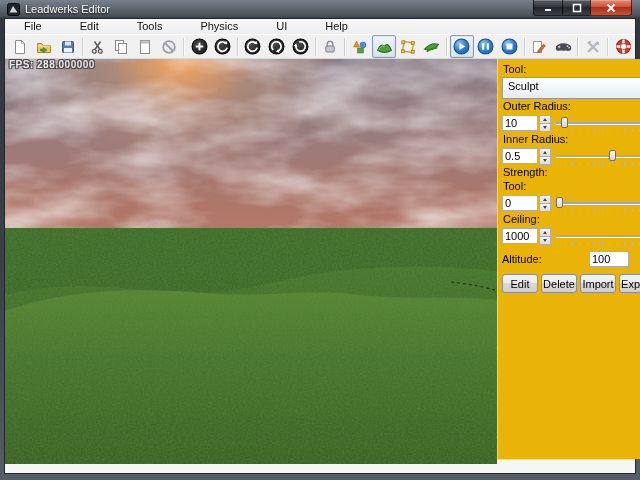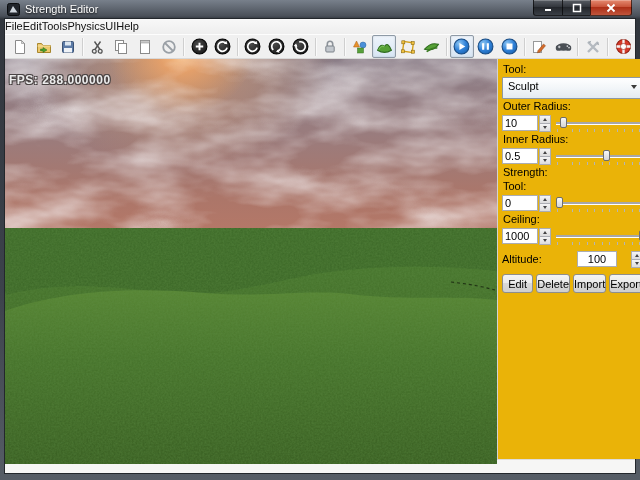--- a/index.html
+++ b/index.html
@@ -19,31 +19,31 @@
     background:linear-gradient(180deg,#585d64,#33373d 45%,#23262b 50%,#3a3f46);
     display:flex;align-items:center;justify-content:center;box-shadow:inset 0 1px rgba(255,255,255,.25);}
   .winbtn.min{width:28px;border-radius:0 0 0 3px;}
   .winbtn.max{width:27px;border-left:none;border-right:none;}
   .winbtn.close{width:40px;border-radius:0 0 3px 0;
     background:linear-gradient(180deg,#e58a70,#c9543a 45%,#ad2f17 50%,#c0553c);}
   
   .client{position:absolute;left:4px;right:4px;top:18px;bottom:6px;background:#f0f0f0;
     border:1px solid #23272c;box-sizing:border-box;display:flex;flex-direction:column;}
   .menubar{height:15px;background:linear-gradient(#f8f8f8,#eeeeee);display:flex;align-items:center;flex:0 0 auto;}
-  .menuitem{padding:0 0;line-height:15px;color:#111;cursor:default;}
+  .menuitem{padding:0 19px;line-height:15px;color:#111;cursor:default;}
   .toolbar{height:23px;background:#f0f0f0;border-top:1px solid #fdfdfd;border-bottom:1px solid #d9d9d9;
     display:flex;align-items:center;padding-left:3px;flex:0 0 auto;}
   .tbtn{width:22px;height:21px;display:flex;align-items:center;justify-content:center;border:1px solid transparent;border-radius:2px;}
   .tbtn.sel{border:1px solid #8e9aa6;background:linear-gradient(#eef4fb,#d8e6f4);box-shadow:inset 0 0 2px rgba(0,0,0,.15);}
   .tsep{width:1px;height:18px;background:#cfcfcf;border-right:1px solid #fafafa;margin:0 2px;}
   .main{flex:1 1 auto;display:flex;min-height:0;}
   
   .viewport{width:492px;position:relative;background:#000;flex:0 0 auto;}
   .viewport svg.scene{display:block;}
-  .fps{position:absolute;top:14px;left:4px;color:#ececec;font-size:12px;font-weight:bold;letter-spacing:.5px;
+  .fps{position:absolute;top:0;left:4px;color:#ececec;font-size:10px;font-weight:bold;letter-spacing:.5px;
     text-shadow:1px 1px 0 #4a4444,-1px 1px 0 #4a4444,1px -1px 0 #4a4444,-1px -1px 0 #4a4444;}
   
   .panel{flex:1 1 auto;background:#eab308;border-left:1px solid #d2d2d2;box-sizing:border-box;
     padding:3px 4px;color:#000;}
   .plabel{margin:1px 0 2px 1px;}
   .combo{position:relative;height:22px;border:1px solid #8e99a3;border-radius:1px;
     background:linear-gradient(#ffffff,#f1f5f8 55%,#e4ebf1);line-height:17px;padding-left:5px;box-sizing:border-box;}
   .combo .arrow{position:absolute;right:5px;top:7px;width:0;height:0;
     border-left:3.5px solid transparent;border-right:3.5px solid transparent;border-top:4px solid #3a3a3a;}
   .frow{display:flex;align-items:center;height:18px;margin-bottom:1px;}
@@ -57,21 +57,21 @@
   .spinbtn.up i{border-bottom:3px solid #444;}
   .spinbtn.dn i{border-top:3px solid #444;}
   .slider{position:relative;flex:1;height:17px;margin-left:4px;}
   .track{position:absolute;left:1px;right:1px;top:7px;height:2px;background:#a7a7a7;border-bottom:1px solid #fff;}
   .ticks{position:absolute;left:2px;right:2px;bottom:0;height:3px;
     background:repeating-linear-gradient(90deg,#b5b5b5 0 1px,transparent 1px 7.5px);}
   .thumb{position:absolute;top:2px;width:7px;height:11px;background:linear-gradient(#f8f8f8,#d5d5d5);
     border:1px solid #6e6e6e;border-radius:2px;box-sizing:border-box;}
   .altrow{display:flex;align-items:center;height:18px;margin-top:5px;gap:13px;}
   .altrow .alabel{width:50px;}
-  .altrow .fval{width:34px;margin-left:12px;text-align:center;}
+  .altrow .fval{width:34px;margin-left:24px;}
   .btnrow{display:flex;gap:3px;margin-top:6px;}
   .pbtn{flex:1;height:19px;font:11px "Liberation Sans",sans-serif;color:#000;
     background:linear-gradient(#f4f4f4,#ebebeb 45%,#d9d9d9 50%,#cfcfcf);
     border:1px solid #8e8e8e;border-radius:3px;padding:0;}
   .statusbar{height:13px;background:#f6f6f5;border-top:1px solid #dddddd;flex:0 0 auto;}
   .hiddendefs{position:absolute;width:0;height:0;}
 </style>
 </head>
 <body>
 
@@ -89,21 +89,21 @@
   </defs>
 </svg>
 
 <div class="window">
 
   <div class="titlebar">
     <svg width="13" height="13" viewBox="0 0 13 13">
       <rect x="0.5" y="0.5" width="12" height="12" rx="2" fill="#20242a" stroke="#0a0c0e"></rect>
       <path d="M2.5 9.5L6 3l4.5 6.5z" fill="#cfd6dd"></path>
     </svg>
-    <span class="apptitle">Strength Editor</span>
+    <span class="apptitle">Leadwerks Editor</span>
     <div class="winbtns">
       <div class="winbtn min">
         <svg width="16" height="14" viewBox="0 0 16 14">
             <path d="M5 9h6" stroke="#fff" stroke-width="2"></path>
           </svg>
       </div>
       <div class="winbtn max">
         <svg width="16" height="14" viewBox="0 0 16 14">
             <rect x="4.5" y="3.5" width="7" height="7" fill="none" stroke="#fff" stroke-width="1.5"></rect>
           </svg>

